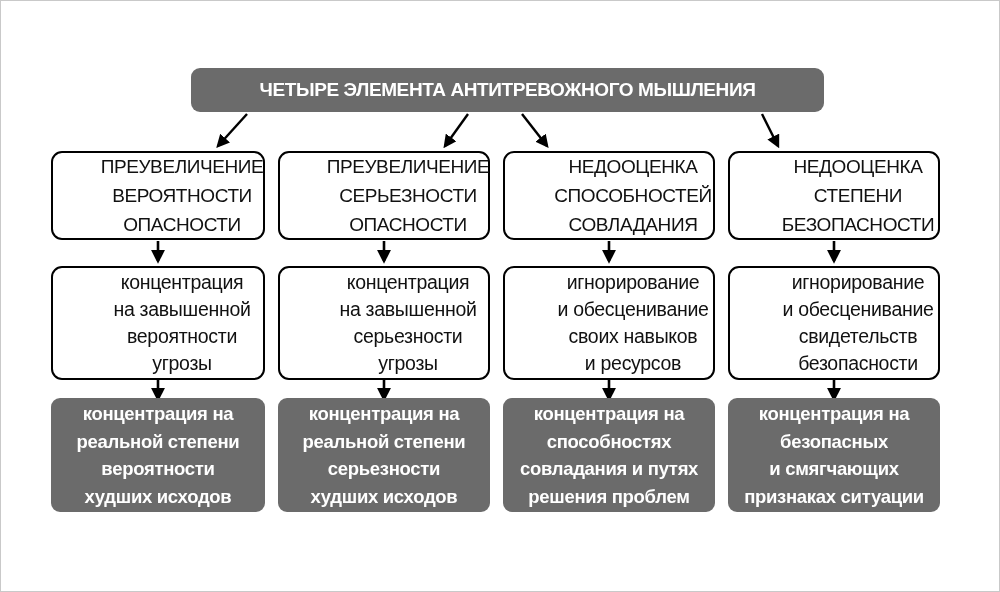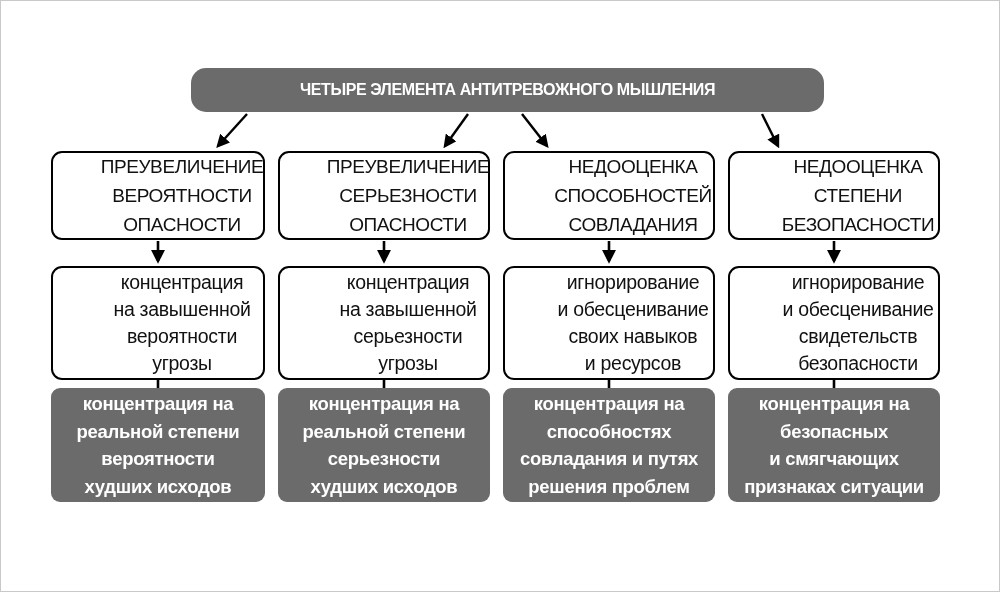--- a/index.html
+++ b/index.html
@@ -14,33 +14,33 @@
   }
   .box{
     position:absolute;
     box-sizing:border-box;
     display:flex;align-items:center;justify-content:center;
     text-align:center;
     white-space:pre-line;
   }
   .title-box{
     left:190px;top:67px;width:633px;height:44px;
-    background:#6b6b6b;border-radius:15px;
-    color:#ffffff;font-weight:bold;font-size:16px;
+    background:#6b6b6b;border-radius:9px;
+    color:#ffffff;font-weight:bold;font-size:19px;
     letter-spacing:-0.4px;
   }
   .white-box{
     background:#ffffff;border:2.5px solid #000000;border-radius:11px;
     color:#111111;
     padding-left:48px;
   }
   .row1{top:150px;height:89px;font-size:19px;line-height:29px;letter-spacing:-0.4px;}
   .row2{top:265px;height:114px;font-size:19.5px;line-height:27px;letter-spacing:-0.3px;}
   .gray-box{
-    top:387px;height:114px;
+    top:397px;height:114px;
     background:#6b6b6b;border-radius:9px;
     color:#ffffff;font-weight:bold;font-size:18.5px;line-height:27.5px;
     letter-spacing:-0.3px;
   }
   .c1{left:50px;width:214px;}
   .c2{left:277px;width:212px;}
   .c3{left:502px;width:212px;}
   .c4{left:727px;width:212px;}
   .arrows{position:absolute;left:0;top:0;width:1000px;height:592px;pointer-events:none;}
 </style>

